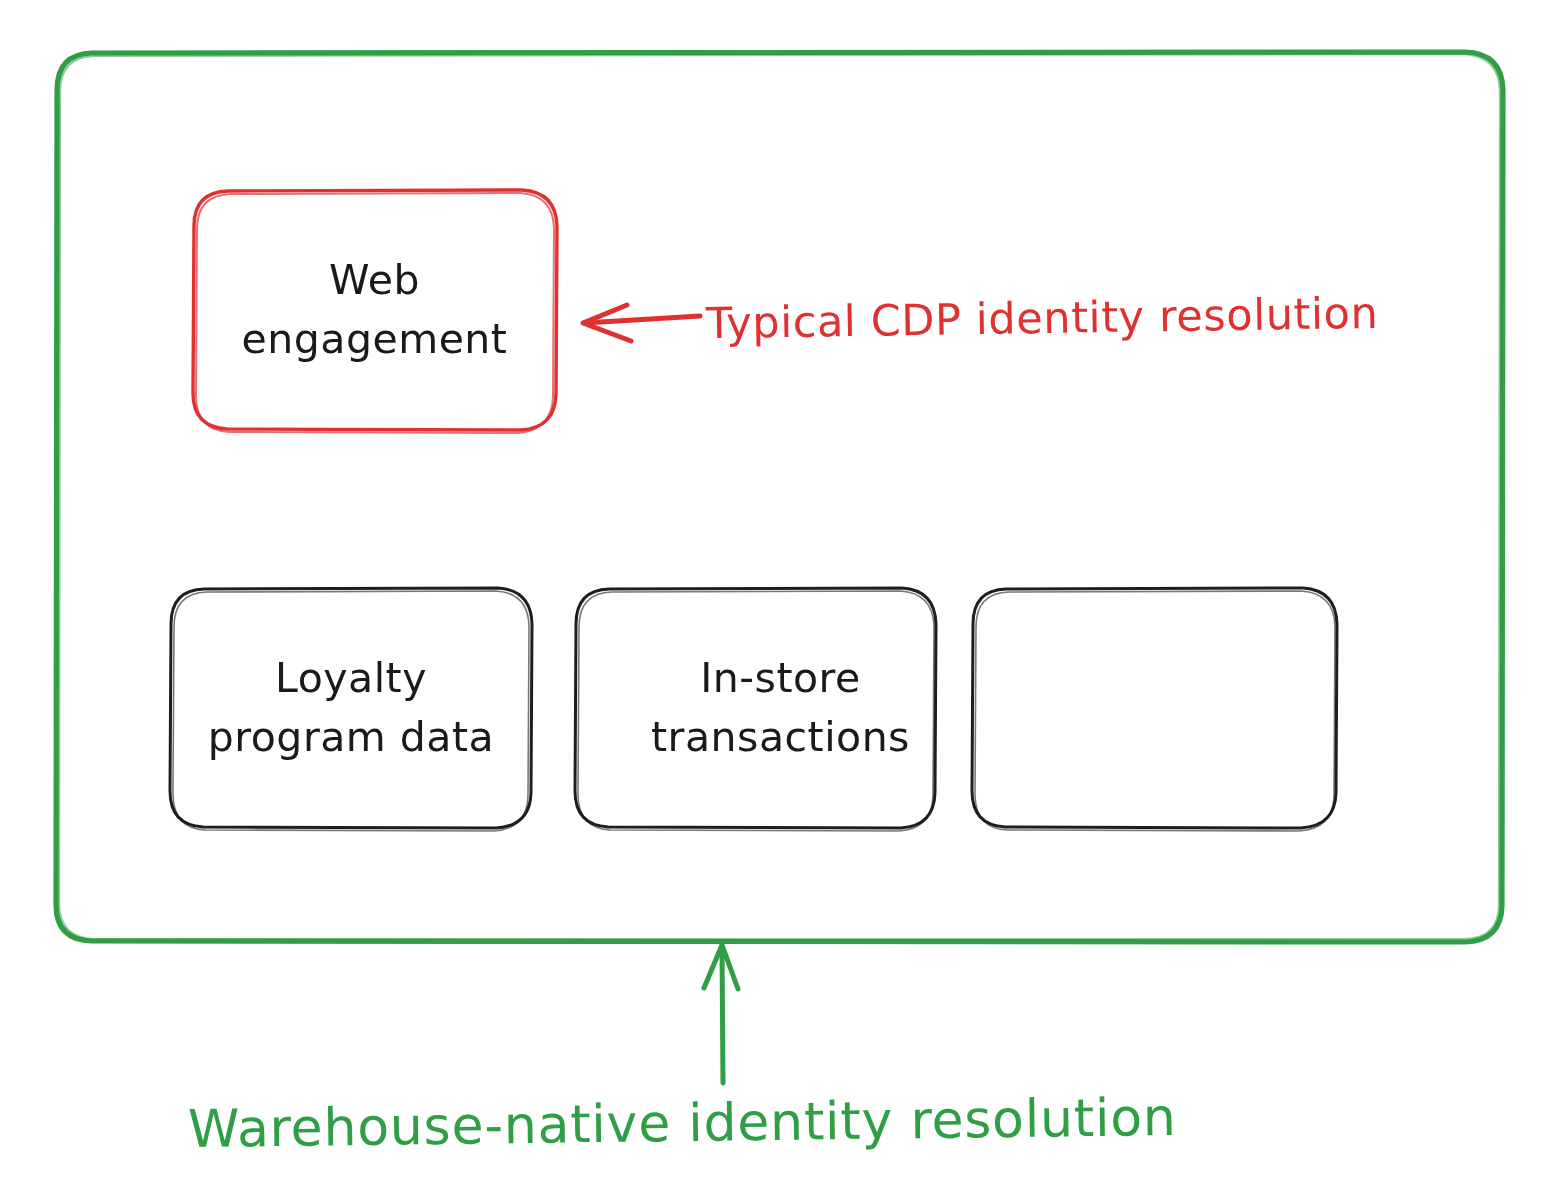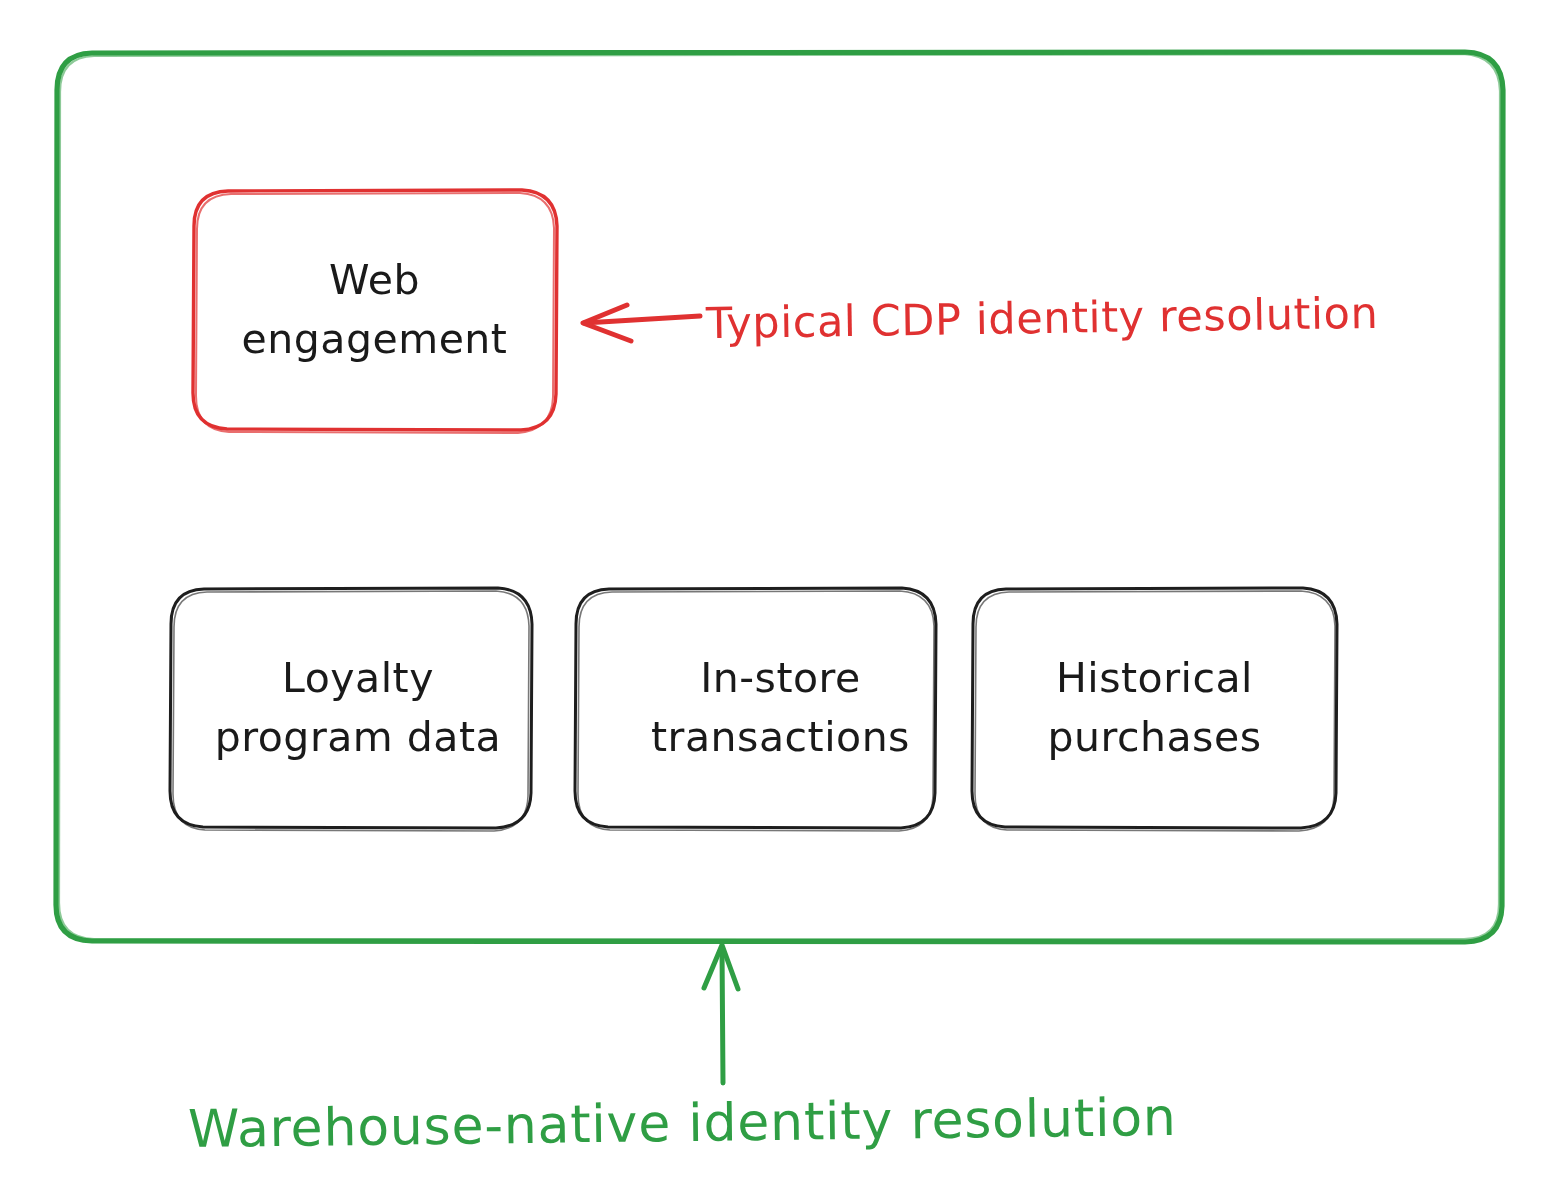--- a/index.html
+++ b/index.html
@@ -43,21 +43,21 @@
     line-height: 1.45;
   }
   
   #web-engagement-box {
     left: 192px;
     top: 190px;
     width: 365px;
     height: 240px;
   }
   
-  #loyalty-box    { left: 170px;  top: 588px; width: 362px; height: 240px; padding-left: 7px; }
+  #loyalty-box    { left: 170px;  top: 588px; width: 362px; height: 240px; }
   #instore-box    { left: 600px;  top: 588px; width: 361px; height: 240px; }
   #historical-box { left: 972px;  top: 588px; width: 365px; height: 240px; }
 
   
   .annotation {
     position: absolute;
     font-family: "DejaVu Sans", sans-serif;
     white-space: nowrap;
     pointer-events: none;
   }
@@ -131,20 +131,18 @@
 
   <div class="label box-label" id="web-engagement-box">Web
 engagement</div>
 
   <div class="label box-label" id="loyalty-box">Loyalty
 program data</div>
 
   <div class="label box-label" id="instore-box">In-store
 transactions</div>
 
-  <div class="label box-label" id="historical-box">Historical
-purchases</div>
 
   <div class="annotation" id="cdp-annotation" style="color:#e03131;">Typical CDP identity resolution</div>
 
   <div class="annotation" id="warehouse-caption" style="color:#2f9e44;">Warehouse-native identity resolution</div>
 
 </div>
 
 </body></html>

